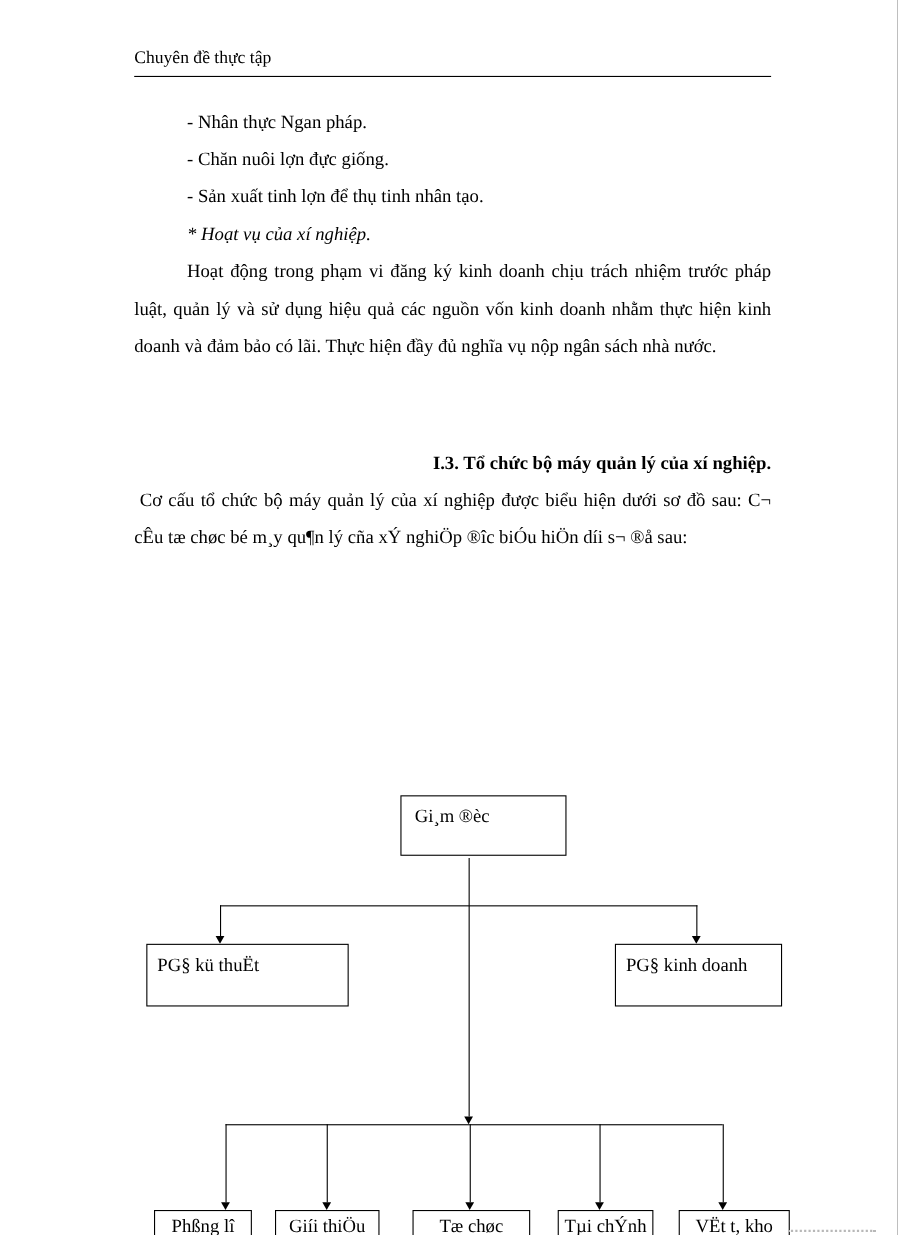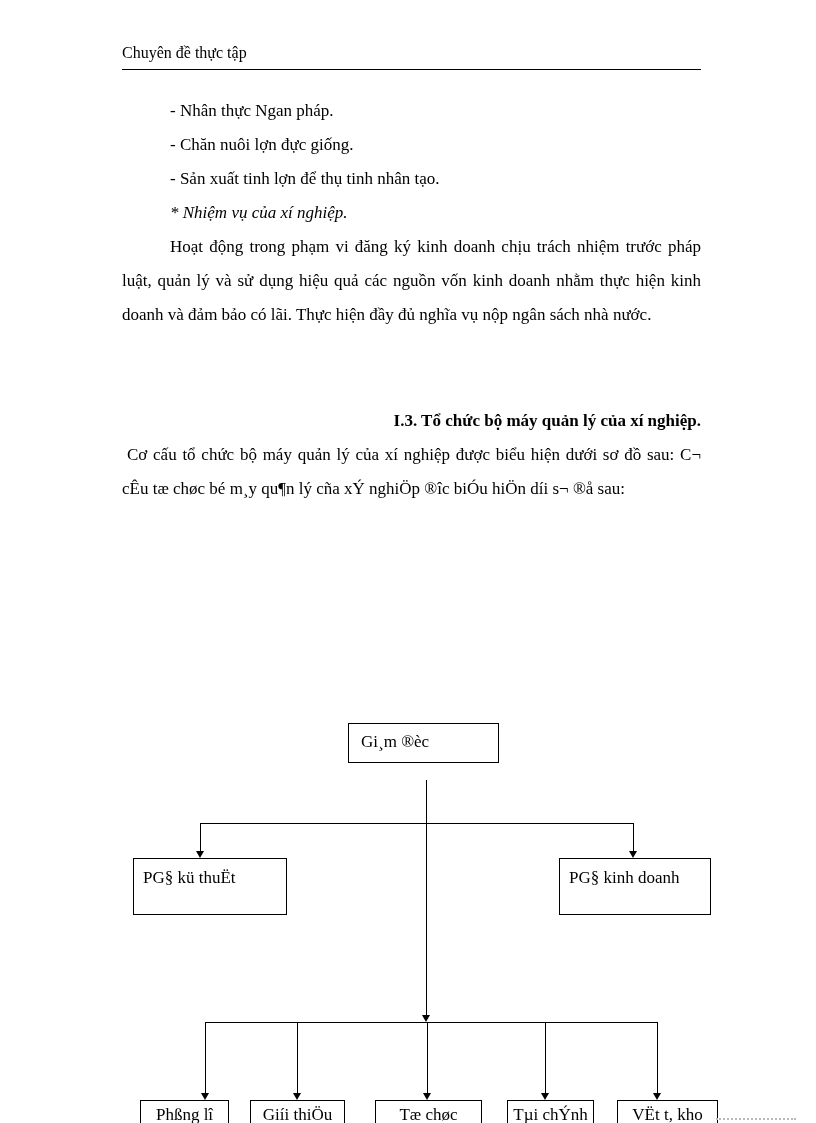--- a/index.html
+++ b/index.html
@@ -68,47 +68,47 @@
   <div class="header">
     <span>Chuyên đề thực tập</span>
   </div>
 
   <div class="content">
 
     <div class="bullets">
       <div class="bullet-line">- Nhân thực Ngan pháp.</div>
       <div class="bullet-line">- Chăn nuôi lợn đực giống.</div>
       <div class="bullet-line">- Sản xuất tinh lợn để thụ tinh nhân tạo.</div>
-      <div class="bullet-line italic">* Nhiệm vụ của xí nghiệp.</div>
+      <div class="bullet-line italic">* Hoạt vụ của xí nghiệp.</div>
     </div>
 
     <p class="para-indent">Hoạt động trong phạm vi đăng ký kinh doanh chịu trách nhiệm trước pháp luật, quản lý và sử dụng hiệu quả các nguồn vốn kinh doanh nhằm thực hiện kinh doanh và đảm bảo có lãi. Thực hiện  đầy đủ nghĩa vụ nộp ngân sách nhà nước.</p>
 
 
     <p class="section-heading">I.3. Tổ chức bộ máy quản lý của xí nghiệp.</p>
 
     <p class="para-small-indent">Cơ cấu tổ chức bộ máy quản lý của xí nghiệp được biểu hiện dưới sơ đồ sau:    C¬ cÊu tæ chøc bé m¸y qu¶n lý cña xÝ nghiÖp ®îc biÓu hiÖn díi s¬ ®å sau:</p>
 
   </div>
 
   <div class="chart">
 
-    <div class="box" style="left:348px;top:0;width:151px;height:40px;padding:8px 0 0 12px;">
+    <div class="box" style="left:364px;top:0;width:151px;height:55px;padding:8px 0 0 12px;">
       <span class="lbl">Gi¸m ®èc</span>
     </div>
 
     <div class="vline" style="left:426px;top:57px;height:43px;"></div>
     <div class="hline" style="left:200px;top:100px;width:434px;"></div>
 
     <div class="vline" style="left:200px;top:100px;height:28px;"></div>
     <div class="arrow-down" style="left:196px;top:128px;"></div>
     <div class="vline" style="left:633px;top:100px;height:28px;"></div>
     <div class="arrow-down" style="left:629px;top:128px;"></div>
 
-    <div class="box" style="left:133px;top:135px;width:154px;height:57px;padding:9px 0 0 9px;">
+    <div class="box" style="left:133px;top:135px;width:184px;height:57px;padding:9px 0 0 9px;">
       <span class="lbl">PG§ kü thuËt</span>
     </div>
     <div class="box" style="left:559px;top:135px;width:152px;height:57px;padding:9px 1px 0 9px;">
       <span class="lbl">PG§ kinh doanh</span>
     </div>
 
     <div class="vline" style="left:426px;top:100px;height:192px;"></div>
     <div class="arrow-down" style="left:422px;top:292px;"></div>
     <div class="hline" style="left:205px;top:299px;width:452px;"></div>
 

